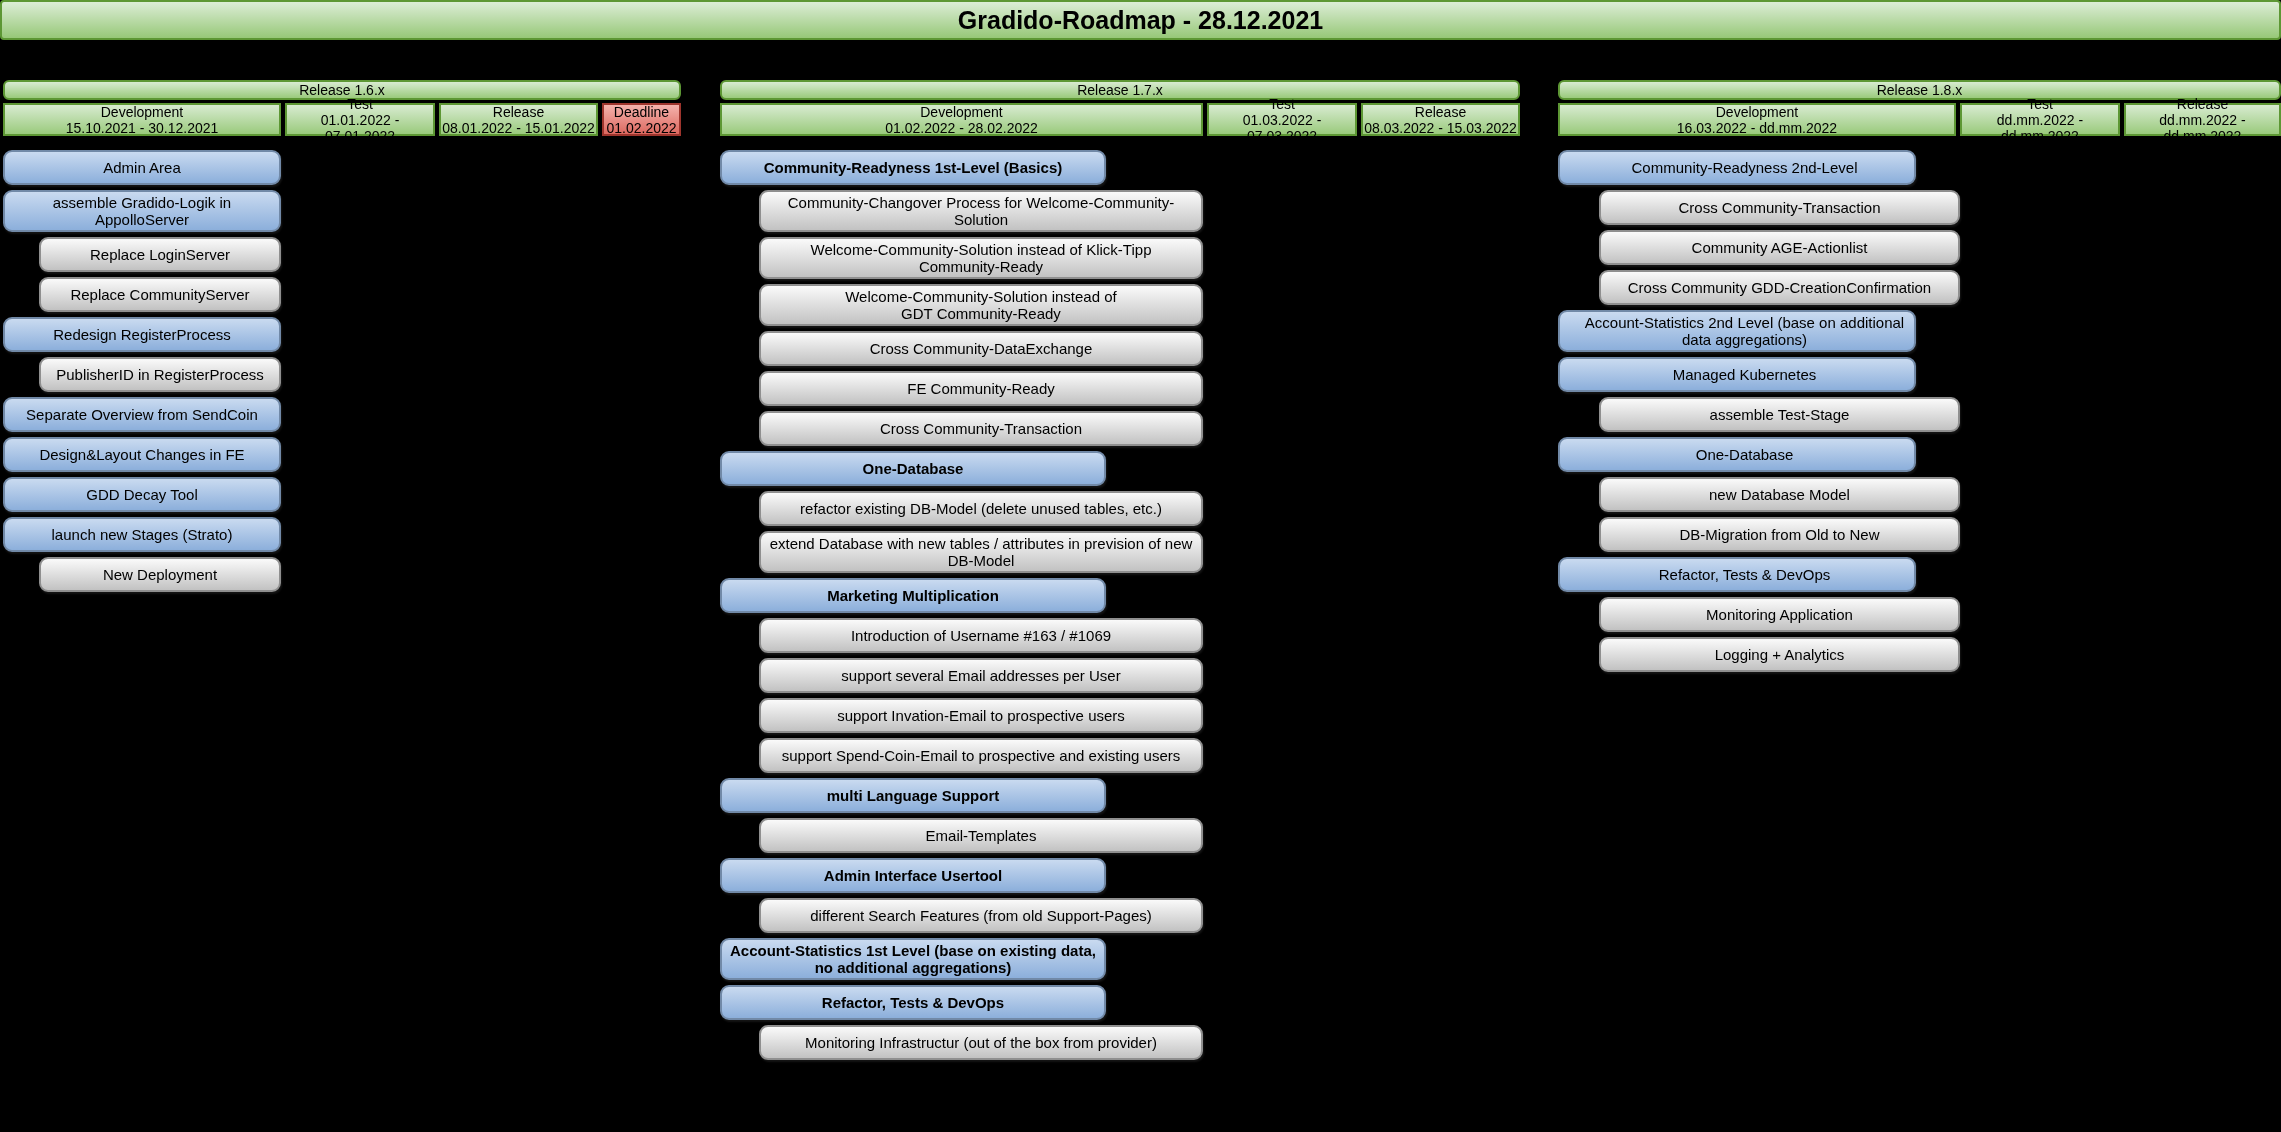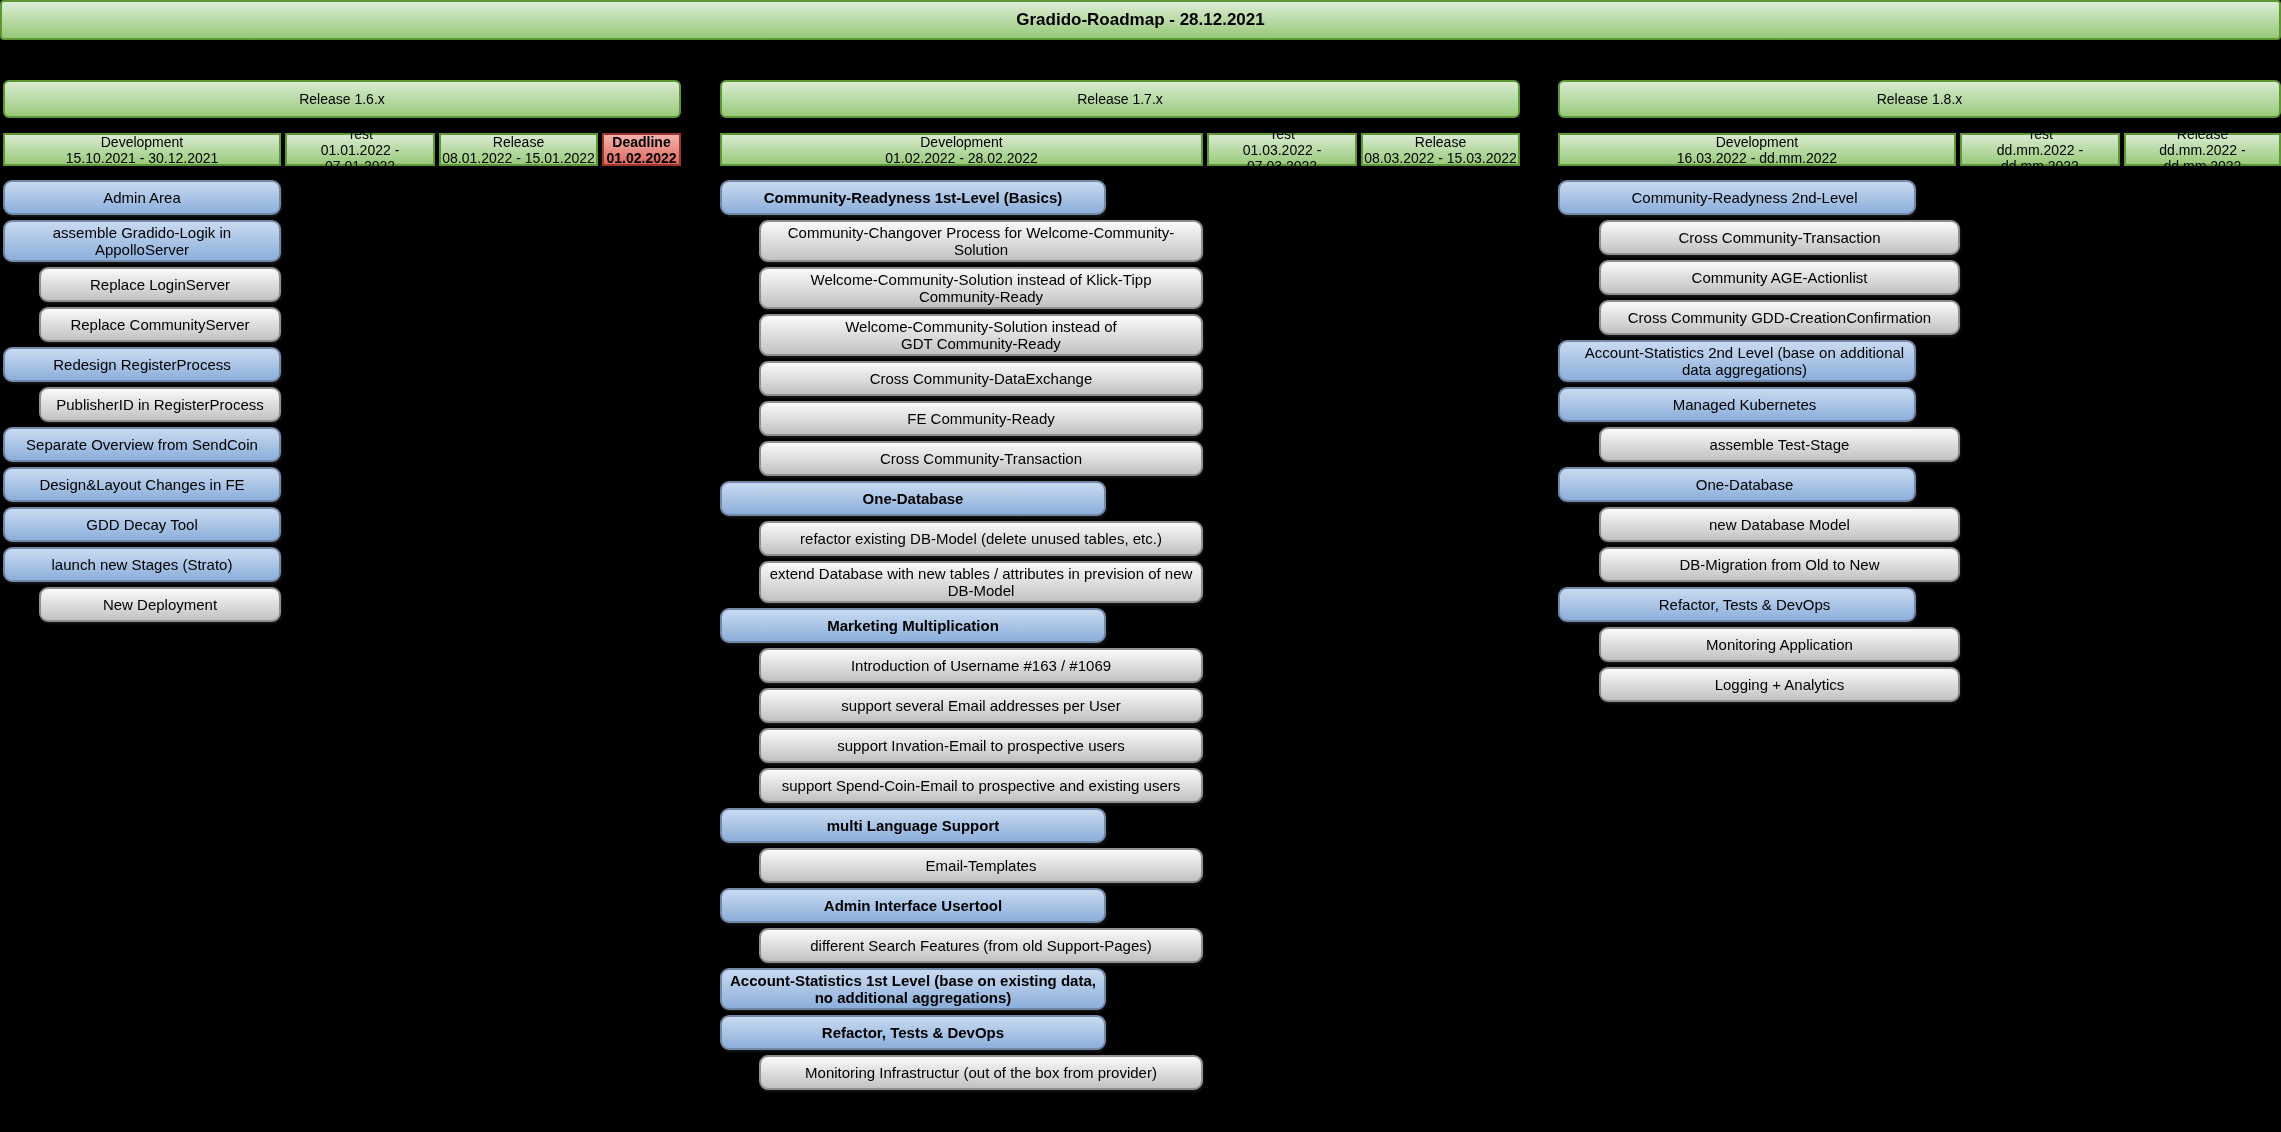--- a/index.html
+++ b/index.html
@@ -9,45 +9,45 @@
     font-family: "Liberation Sans", sans-serif;
     position: relative;
     overflow: hidden;
     color: #000;
   }
   .title-bar {
     position: absolute; left: 0; top: 0; width: 2281px; height: 40px;
     background: linear-gradient(#dcedd6, #97c878);
     border: 2px solid #5d9734; border-radius: 4px;
     display: flex; align-items: center; justify-content: center;
-    font-size: 17px; font-weight: bold;
+    font-size: 25px; font-weight: bold;
   }
   .column { position: absolute; top: 80px; }
   .col-0 { left: 3px;    width: 678px; }
   .col-1 { left: 720px;  width: 800px; }
   .col-2 { left: 1558px; width: 723px; }
   .release-bar {
-    height: 38px;
+    height: 20px;
     background: linear-gradient(#d8ebd1, #9aca7c);
     border: 2px solid #5d9734; border-radius: 6px;
     display: flex; align-items: center; justify-content: center;
-    font-size: 14px; margin-bottom: 15px;
+    font-size: 14px; margin-bottom: 3px;
   }
   .phase-row { display: flex; gap: 4px; margin-bottom: 14px; }
   .phase {
     height: 33px; border-radius: 0;
     display: flex; flex-direction: column; align-items: center; justify-content: center;
     font-size: 14px; line-height: 16px; text-align: center;
   }
   .phase-green { background: linear-gradient(#d8ebd1, #9aca7c); border: 2px solid #5d9734; }
   .phase-red   { background: linear-gradient(#f5b3ad, #dc685f); border: 2px solid #9e352d; }
   .col-0 .phase:nth-child(1){ width: 278px; }
   .col-0 .phase:nth-child(2){ width: 150px; }
   .col-0 .phase:nth-child(3){ width: 159px; }
-  .col-0 .phase:nth-child(4){ width: 79px; font-weight: bold;  }
+  .col-0 .phase:nth-child(4){ width: 79px;  }
   .col-1 .phase:nth-child(1){ width: 483px; }
   .col-1 .phase:nth-child(2){ width: 150px; }
   .col-1 .phase:nth-child(3){ width: 159px; }
   .col-2 .phase:nth-child(1){ width: 398px; }
   .col-2 .phase:nth-child(2){ width: 160px; }
   .col-2 .phase:nth-child(3){ width: 157px; }
   .task {
     min-height: 35px; border-radius: 9px;
     display: flex; align-items: center; justify-content: center;
     text-align: center; font-size: 15px; line-height: 17px;

